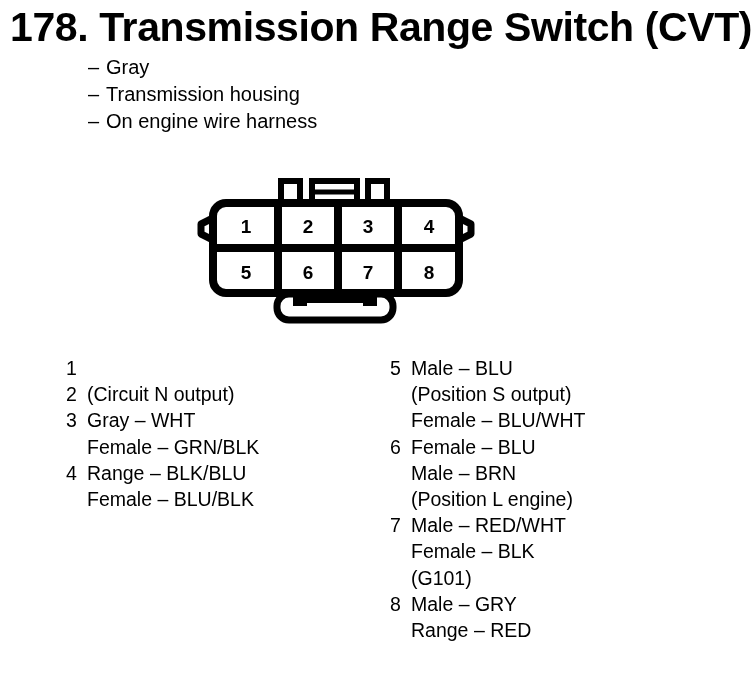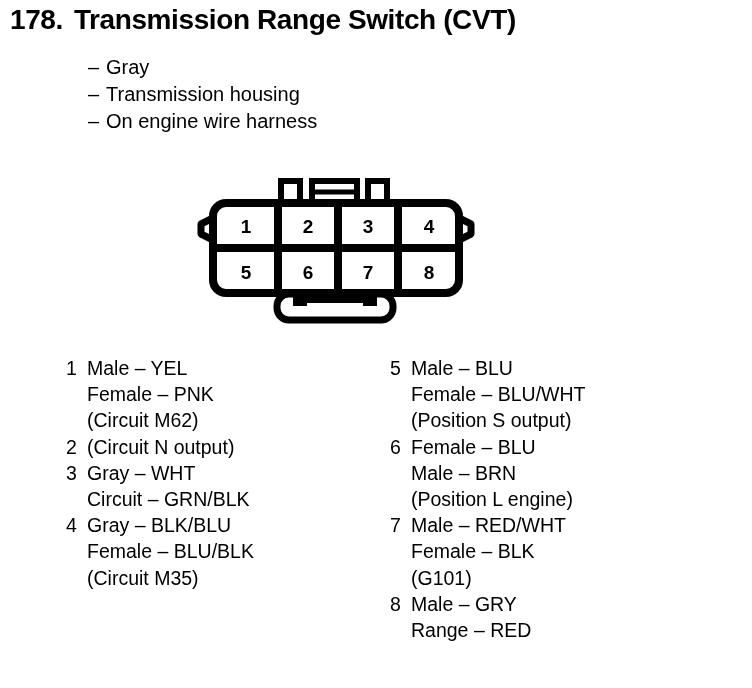--- a/index.html
+++ b/index.html
@@ -18,21 +18,21 @@
 
   
   #page-heading {
     position: absolute;
     left: 10px;
     top: 4px;
     width: 735px;
     display: flex;
     align-items: baseline;
     font-weight: bold;
-    font-size: 28px;
+    font-size: 41px;
     letter-spacing: -0.4px;
     white-space: nowrap;
     text-align: center;
   }
   #page-heading .heading-number {
     margin-right: 11px;
   }
 
   
   #spec-list {
@@ -154,61 +154,55 @@
     <text class="pin-num" x="112" y="107">6</text>
     <text class="pin-num" x="172" y="107">7</text>
     <text class="pin-num" x="233" y="107">8</text>
   </svg>
 </div>
 
 <div class="pin-column" id="pin-column-left">
 
   <div class="pin-entry">
     <span class="pin-index">1</span>
-    <span class="pin-lines">
-      <div class="pin-line">Male – YEL</div>
-      <div class="pin-line">Female – PNK</div>
-      <div class="pin-line">(Circuit M62)</div>
-    </span>
   </div>
 
   <div class="pin-entry">
     <span class="pin-index">2</span>
     <span class="pin-lines">
       <div class="pin-line">(Circuit N output)</div>
     </span>
   </div>
 
   <div class="pin-entry">
     <span class="pin-index">3</span>
     <span class="pin-lines">
       <div class="pin-line">Gray – WHT</div>
-      <div class="pin-line">Circuit – GRN/BLK</div>
+      <div class="pin-line">Female – GRN/BLK</div>
     </span>
   </div>
 
   <div class="pin-entry">
     <span class="pin-index">4</span>
     <span class="pin-lines">
-      <div class="pin-line">Gray – BLK/BLU</div>
+      <div class="pin-line">Range – BLK/BLU</div>
       <div class="pin-line">Female – BLU/BLK</div>
-      <div class="pin-line">(Circuit M35)</div>
     </span>
   </div>
 
 </div>
 
 <div class="pin-column" id="pin-column-right">
 
   <div class="pin-entry">
     <span class="pin-index">5</span>
     <span class="pin-lines">
       <div class="pin-line">Male – BLU</div>
+      <div class="pin-line">(Position S output)</div>
       <div class="pin-line">Female – BLU/WHT</div>
-      <div class="pin-line">(Position S output)</div>
     </span>
   </div>
 
   <div class="pin-entry">
     <span class="pin-index">6</span>
     <span class="pin-lines">
       <div class="pin-line">Female – BLU</div>
       <div class="pin-line">Male – BRN</div>
       <div class="pin-line">(Position L engine)</div>
     </span>

